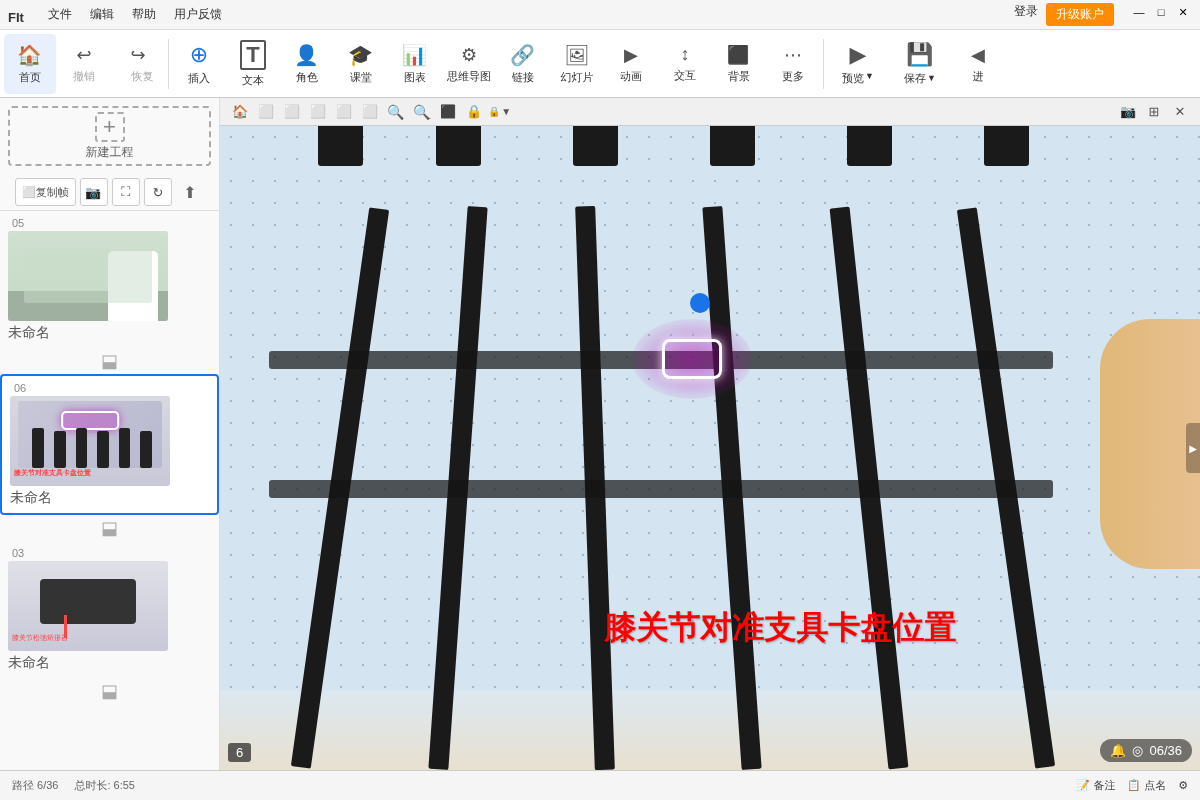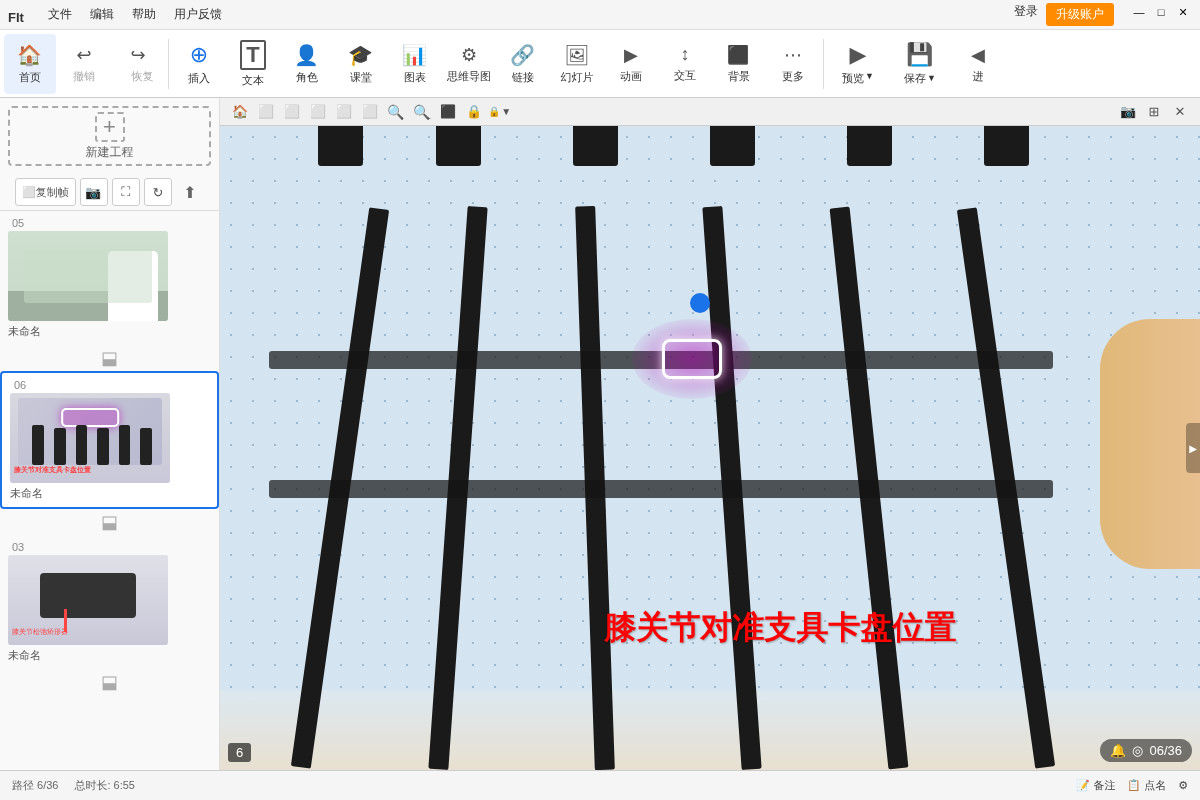--- a/index.html
+++ b/index.html
@@ -116,21 +116,21 @@
       width: 160px;
       height: 90px;
       background: #e8e8e8;
       border-radius: 3px;
       overflow: hidden;
       position: relative;
       display: flex;
       align-items: center;
       justify-content: center;
     }
-    .slide-label { font-size: 11px; color: #555; margin-top: 3px; }
+    .slide-label { font-size: 14px; color: #555; margin-top: 3px; }
 
     
     #sidebar-collapse {
       position: absolute;
       right: -12px;
       top: 50%;
       transform: translateY(-50%);
       width: 12px;
       height: 40px;
       background: #ccc;

